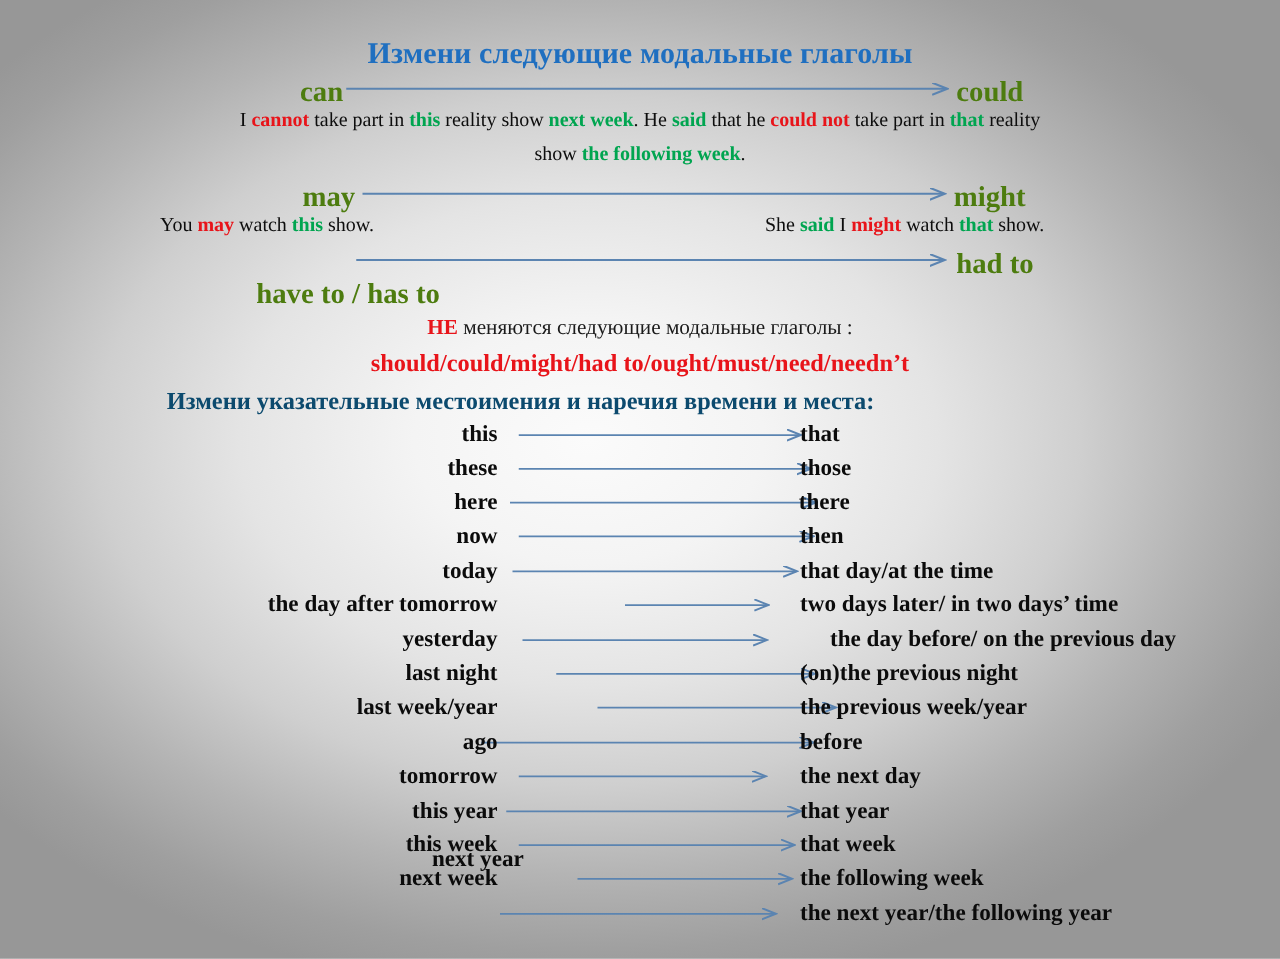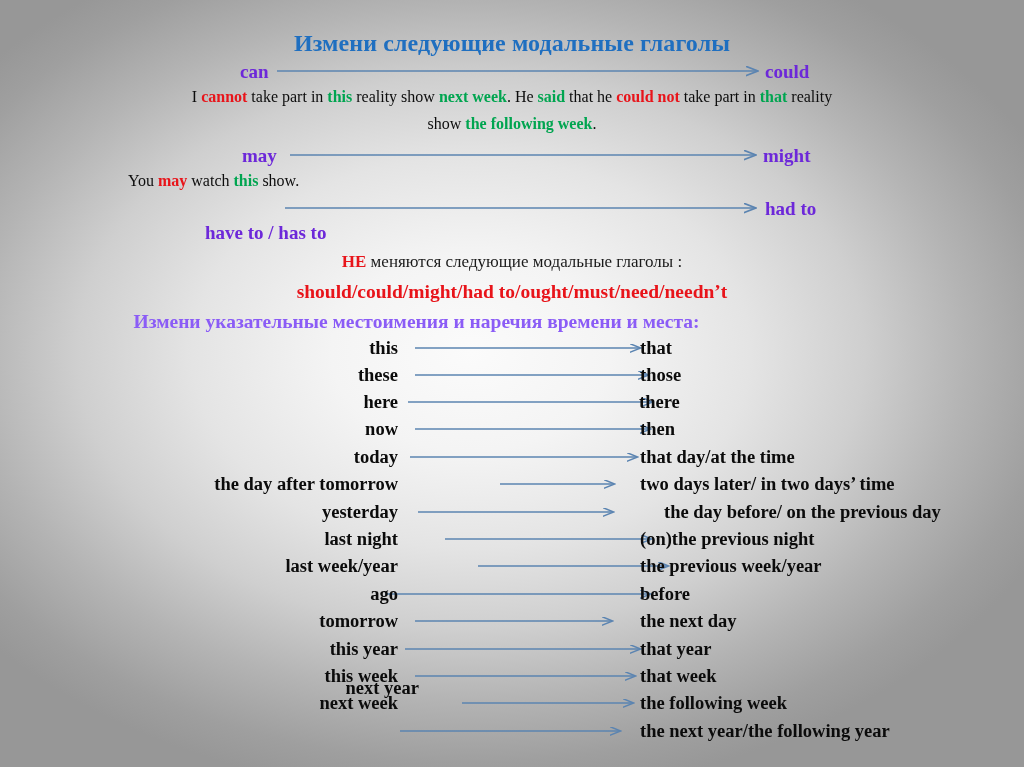--- a/index.html
+++ b/index.html
@@ -38,23 +38,23 @@
     text-align: center;
     font-size: 24px;
     font-weight: bold;
     color: #1f6fc0;
     letter-spacing: .1px;
   }
 
   
   .mv-left, .mv-right {
     position: absolute;
-    font-size: 19px;
-    font-weight: bold;
-    color: #6d28d9;
+    font-size: 23px;
+    font-weight: bold;
+    color: #4d7c0f;
     white-space: nowrap;
   }
 
   .sentence {
     position: absolute;
     font-size: 16px;
     color: #121212;
     white-space: nowrap;
   }
   .sentence.center {
@@ -74,21 +74,21 @@
     left: 0; width: 1024px; text-align: center;
     font-size: 17px;
     color: #1a1a1a;
     white-space: nowrap;
   }
   .sub-blue {
     position: absolute;
     left: 0; width: 833px; text-align: center;
     font-size: 19.5px;
     font-weight: bold;
-    color: #8b5cf6;
+    color: #0c4a6e;
     white-space: nowrap;
   }
 
   
   .pair-left {
     position: absolute;
     text-align: right;
     font-size: 18.5px;
     font-weight: bold;
     color: #0b0b0b;
@@ -155,20 +155,23 @@
   </div>
   <div class="sentence center" style="top:115px;">
     <span><span class="black">show </span><span class="green">the following week</span><span class="black">.</span></span>
   </div>
 
   <div class="mv-left" style="top:145px; left:242px;">may</div>
   <div class="mv-right" style="top:145px; left:763px;">might</div>
 
   <div class="sentence" style="top:172px; left:128px;">
     <span><span class="black">You </span><span class="red">may</span><span class="black"> watch </span><span class="green">this</span><span class="black"> show.</span></span>
+  </div>
+  <div class="sentence" style="top:172px; left:612px;">
+    <span><span class="black">She </span><span class="green">said</span><span class="black"> I </span><span class="red">might</span><span class="black"> watch </span><span class="green">that</span><span class="black"> show.</span></span>
   </div>
 
   <div class="mv-left" style="top:198px; left:205px;margin-top:24px;">have to / has to</div>
   <div class="mv-right" style="top:198px; left:765px;">had to</div>
 
 
   <div class="sub-ru" style="top:252px;">
     <span class="redline">НЕ</span><span> меняются следующие модальные глаголы :</span>
   </div>
   <div class="sub-red" style="top:281px;">should/could/might/had to/ought/must/need/needn’t</div>

